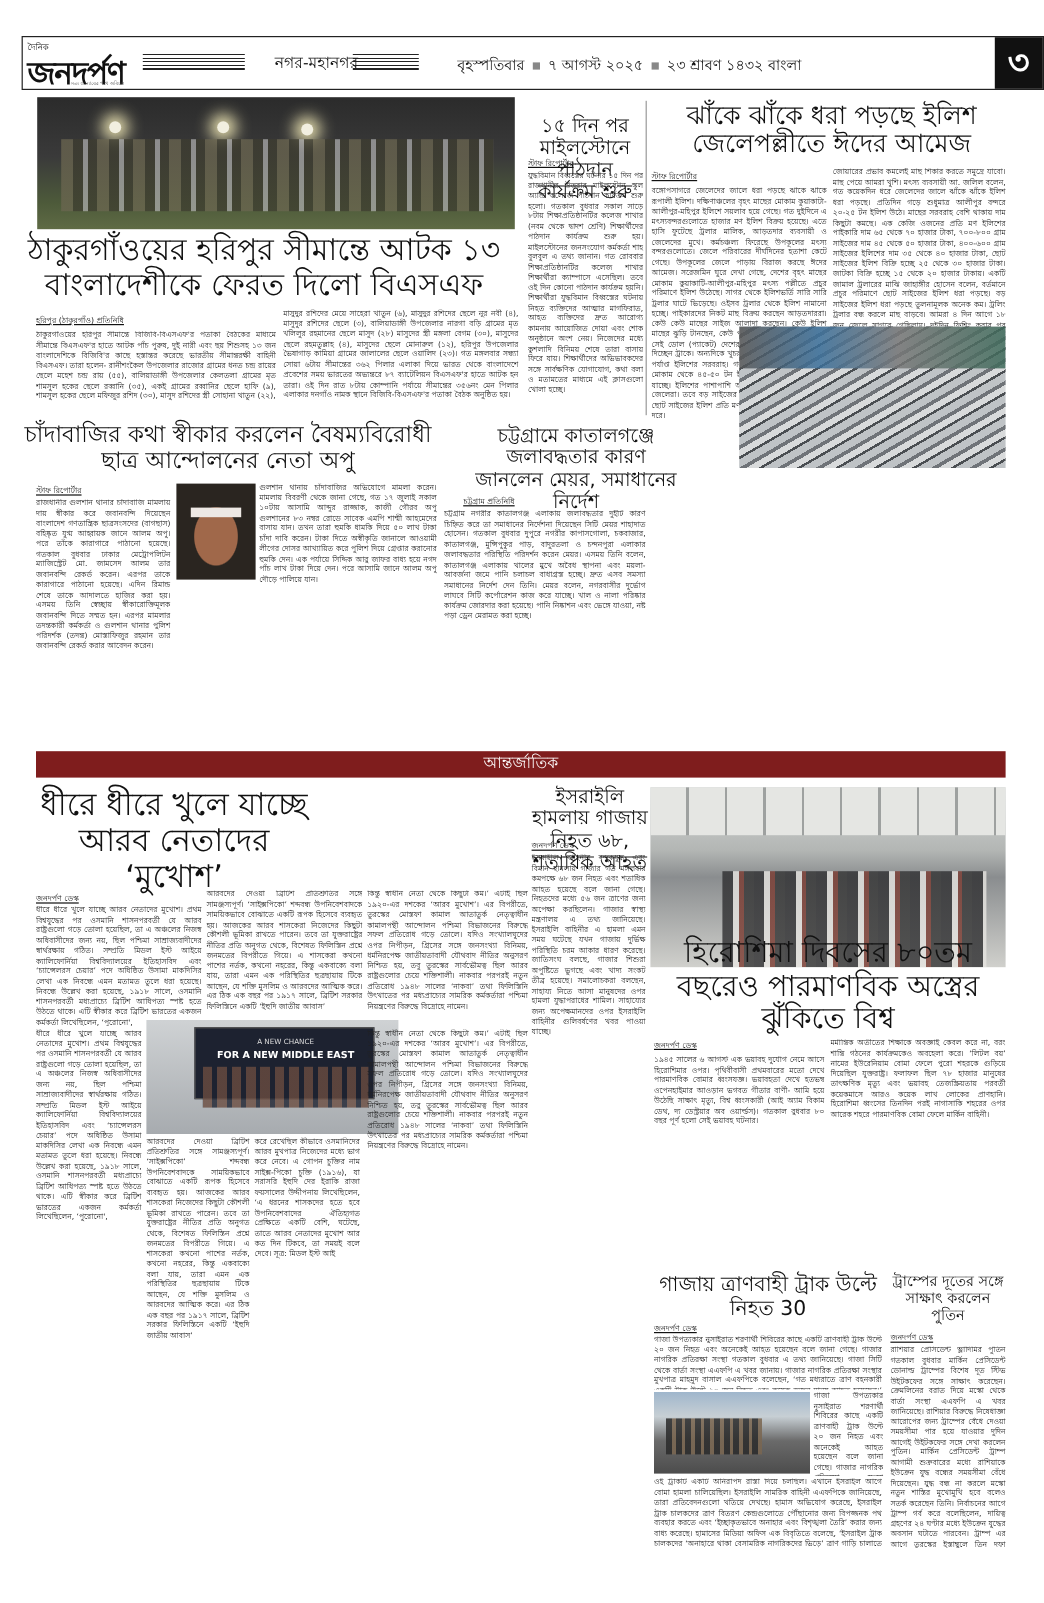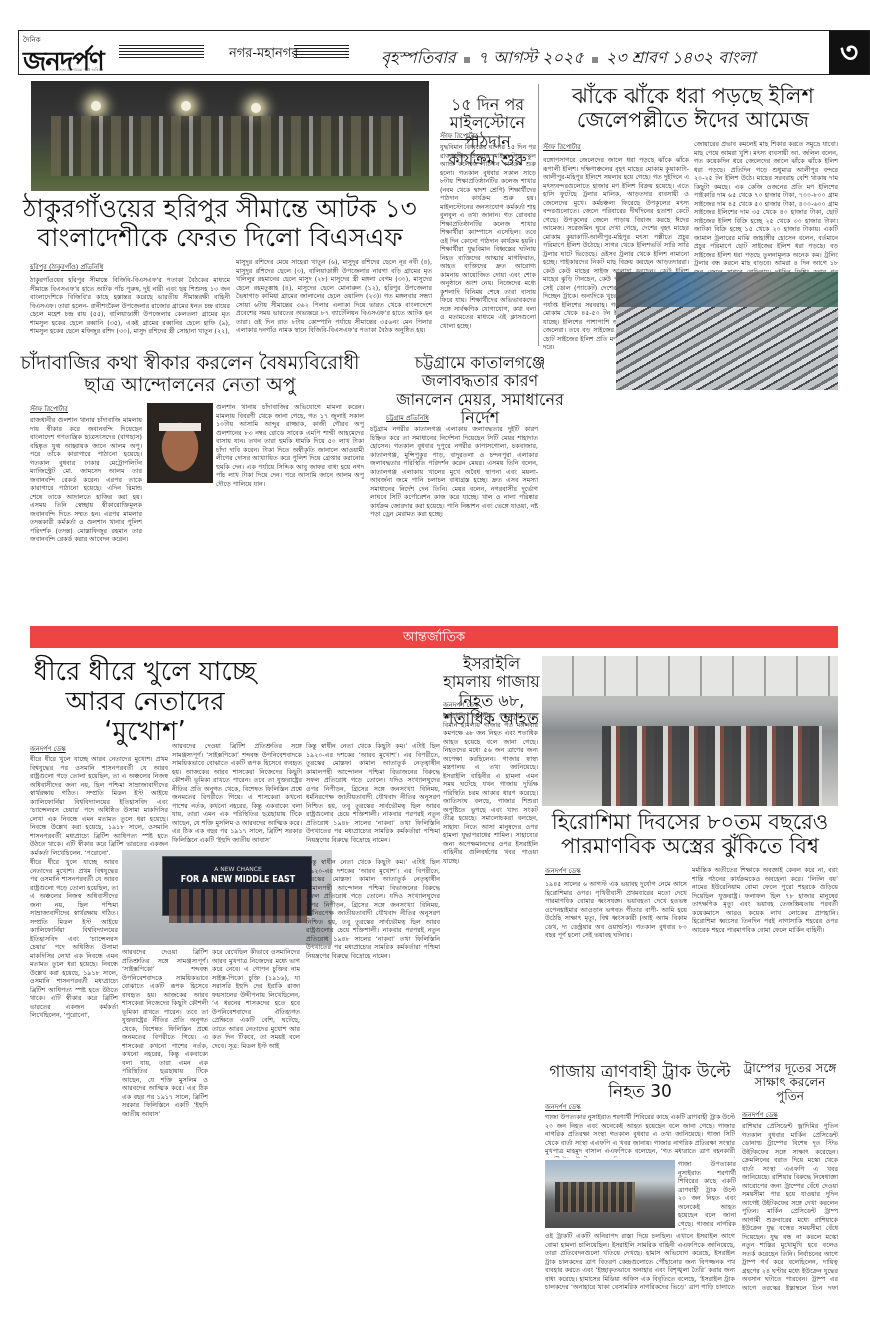--- a/index.html
+++ b/index.html
@@ -4,27 +4,27 @@
 <style>
   * { box-sizing: border-box; margin: 0; padding: 0; }
   body { width: 870px; height: 1336px; background: #ffffff; font-family: "DejaVu Serif", serif; color: #111; position: relative; overflow: hidden; }
   .abs { position: absolute; }
   .masthead { left: 18px; top: 30px; width: 852px; height: 45px; border: 1px solid #222; background: #fff; }
   .logo-small { left: 4px; top: 3px; font-size: 7px; }
   .logo { left: 4px; top: 10px; font-size: 26px; font-weight: bold; letter-spacing: -1px; color: #111; font-family: "DejaVu Sans", sans-serif; }
   .logo-tag { left: 40px; top: 36px; font-size: 4px; color:#444; }
   .rules { height: 14px; background: repeating-linear-gradient(#222 0 1px, transparent 1px 3px); }
   .section-name { left: 210px; top: 12px; font-size: 13px; font-family:"DejaVu Sans", sans-serif; }
-  .dateline { left: 330px; top: 14px; font-size: 16px; font-family:"DejaVu Sans", sans-serif;font-style:italic; }
+  .dateline { left: 330px; top: 14px; font-size: 12px; font-family:"DejaVu Sans", sans-serif; }
   .pageno { right: 0; top: 0; width: 40px; height: 43px; background: #111; color: #fff; font-size: 28px; text-align: center; line-height: 43px; font-weight: bold; }
   .photo { background: #555; overflow: hidden; }
   .headline { font-family: "DejaVu Sans", sans-serif; text-align: center; color: #111; line-height: 1.15; }
   .byline { font-size: 6.5px; text-decoration: underline; font-family: "DejaVu Sans", sans-serif; }
   .body-text { font-size: 6.3px; line-height: 1.35; text-align: justify; color: #222; font-family: "DejaVu Sans", sans-serif; }
-  .banner { left: 30px; top: 626px; width: 808px; height: 22px; background: #ef4444; color: #fff; text-align: center; font-size: 13px; line-height: 22px; font-family: "DejaVu Sans", sans-serif; }
+  .banner { left: 30px; top: 626px; width: 808px; height: 22px; background: #7f1d1d; color: #fff; text-align: center; font-size: 13px; line-height: 22px; font-family: "DejaVu Sans", sans-serif; }
   .vrule { width: 1px; background: #999; }
 </style>
 </head>
 <body>
 
 <div class="abs masthead">
   <div class="abs logo-small">দৈনিক</div>
   <div class="abs logo">জনদর্পণ</div>
   <div class="abs logo-tag">সত্য ও ন্যায়ের পথে অবিচল</div>
   <div class="abs rules" style="left:100px;top:14px;width:85px;"></div>
@@ -96,21 +96,21 @@
 <div class="abs body-text" style="left:306px;top:858px;width:134px;height:432px;overflow:hidden;">কিন্তু স্বাধীন নেতা থেকে কিছুটা কম।’ এটাই ছিল ১৯২০-এর দশকের ‘আরব মুখোশ’। এর বিপরীতে, তুরস্কের মোস্তফা কামাল আতাতুর্ক নেতৃত্বাধীন কামালপন্থী আন্দোলন পশ্চিমা বিভাজনের বিরুদ্ধে সফল প্রতিরোধ গড়ে তোলে। যদিও সংখ্যালঘুদের ওপর নিপীড়ন, গ্রিসের সঙ্গে জনসংখ্যা বিনিময়, ধর্মনিরপেক্ষ জাতীয়তাবাদী যৌথবাদ নীতির অনুসরণ নিশ্চিত হয়, তবু তুরস্কের সার্বভৌমত্ব ছিল আরব রাষ্ট্রগুলোর চেয়ে শক্তিশালী। নাকবার পরপরই নতুন প্রতিরোধ ১৯৪৮ সালের ‘নাকবা’ তথা ফিলিস্তিনি উৎখাতের পর মধ্যপ্রাচ্যের সামরিক কর্মকর্তারা পশ্চিমা নিয়ন্ত্রণের বিরুদ্ধে বিদ্রোহে নামেন।</div>
 
 <div class="abs headline" style="left:443px;top:655px;width:97px;font-size:16px;">ইসরাইলি হামলায় গাজায় নিহত ৬৮, শতাধিক আহত</div>
 <div class="abs byline" style="left:443px;top:700px;">জনদর্পণ ডেস্ক</div>
 <div class="abs body-text" style="left:443px;top:712px;width:95px;height:578px;overflow:hidden;">ইসরাইলি বাহিনীর বন্দুকযুদ্ধ এবং বিমান হামলায় গাজার গত মঙ্গলবার কমপক্ষে ৬৮ জন নিহত এবং শতাধিক আহত হয়েছে বলে জানা গেছে। নিহতদের মধ্যে ৫৬ জন ত্রাণের জন্য অপেক্ষা করছিলেন। গাজার স্বাস্থ্য মন্ত্রণালয় এ তথ্য জানিয়েছে। ইসরাইলি বাহিনীর এ হামলা এমন সময় ঘটেছে যখন গাজায় দুর্ভিক্ষ পরিস্থিতি চরম আকার ধারণ করেছে। জাতিসংঘ বলছে, গাজার শিশুরা অপুষ্টিতে ভুগছে এবং খাদ্য সংকট তীব্র হয়েছে। সমালোচকরা বলছেন, সাহায্য নিতে আসা মানুষদের ওপর হামলা যুদ্ধাপরাধের শামিল। সাহায্যের জন্য অপেক্ষমানদের ওপর ইসরাইলি বাহিনীর গুলিবর্ষণের খবর পাওয়া যাচ্ছে।</div>
 
 <div class="abs photo" style="left:542px;top:656px;width:296px;height:150px;background:linear-gradient(#d4d7d6 0%,#b3b6b4 35%,#8a8d8f 50%,#d0d0cc 100%);">
   <div class="abs" style="left:0;top:0;width:296px;height:40px;background:repeating-linear-gradient(90deg,#e5e6e3 0 30px,#9ea1a0 30px 32px);"></div>
   <div class="abs" style="left:60px;top:70px;width:220px;height:80px;background:repeating-linear-gradient(90deg,#2e2e30 0 9px,#e6e4e0 9px 14px,#7a3a30 14px 18px,#333 18px 26px);opacity:.8;"></div>
 </div>
-<div class="abs headline" style="left:545px;top:810px;width:290px;font-size:21px;">হিরোশিমা দিবসের ৮০তম বছরেও পারমাণবিক অস্ত্রের ঝুঁকিতে বিশ্ব</div>
+<div class="abs headline" style="left:545px;top:781px;width:290px;font-size:24px;">হিরোশিমা দিবসের ৮০তম বছরেও পারমাণবিক অস্ত্রের ঝুঁকিতে বিশ্ব</div>
 <div class="abs byline" style="left:545px;top:866px;">জনদর্পণ ডেস্ক</div>
 <div class="abs body-text" style="left:545px;top:880px;width:142px;height:175px;overflow:hidden;">১৯৪৫ সালের ৬ আগস্ট এক ভয়াবহ দুর্যোগ নেমে আসে হিরোশিমার ওপর। পৃথিবীবাসী প্রথমবারের মতো দেখে পারমাণবিক বোমার ধ্বংসযজ্ঞ। ভয়াবহতা দেখে হতভম্ব ওপেনহাইমার আওড়ান ভগবত গীতার বাণী- আমি হয়ে উঠেছি সাক্ষাৎ মৃত্যু, বিশ্ব ধ্বংসকারী (আই অ্যাম বিকাম ডেথ, দ্য ডেস্ট্রয়ার অব ওয়ার্ল্ডস)। গতকাল বুধবার ৮০ বছর পূর্ণ হলো সেই ভয়াবহ ঘটনার।</div>
 <div class="abs body-text" style="left:692px;top:866px;width:146px;height:190px;overflow:hidden;">মর্মান্তিক অতীতের শিক্ষাকে অবজ্ঞাই কেবল করে না, বরং শান্তি গঠনের কার্যক্রমকেও অবহেলা করে। ‘লিটল বয়’ নামের ইউরেনিয়াম বোমা ফেলে পুরো শহরকে গুড়িয়ে দিয়েছিল যুক্তরাষ্ট্র। ফলাফল ছিল ৭৮ হাজার মানুষের তাৎক্ষণিক মৃত্যু এবং ভয়াবহ তেজস্ক্রিয়তায় পরবর্তী কয়েকমাসে আরও কয়েক লাখ লোকের প্রাণহানি। হিরোশিমা ধ্বংসের তিনদিন পরই নাগাসাকি শহরের ওপর আরেক শহরে পারমাণবিক বোমা ফেলে মার্কিন বাহিনী।</div>
 
 <div class="abs headline" style="left:545px;top:1062px;width:190px;font-size:17px;">গাজায় ত্রাণবাহী ট্রাক উল্টে নিহত 30</div>
 <div class="abs byline" style="left:545px;top:1102px;">জনদর্পণ ডেস্ক</div>
 <div class="abs body-text" style="left:545px;top:1113px;width:190px;height:45px;overflow:hidden;">গাজা উপত্যকার নুসাইরাত শরণার্থী শিবিরের কাছে একটি ত্রাণবাহী ট্রাক উল্টে ২০ জন নিহত এবং অনেকেই আহত হয়েছেন বলে জানা গেছে। গাজার নাগরিক প্রতিরক্ষা সংস্থা গতকাল বুধবার এ তথ্য জানিয়েছে। গাজা সিটি থেকে বার্তা সংস্থা এএফপি এ খবর জানায়। গাজার নাগরিক প্রতিরক্ষা সংস্থার মুখপাত্র মাহমুদ বাসাল এএফপিকে বলেছেন, ‘গত মধ্যরাতে ত্রাণ বহনকারী একটি ট্রাক উল্টে ২০ জন নিহত এবং কয়েক ডজন মানুষ আহত হয়েছেন।’ তিনি বলেন, শত শত বেসামরিক মানুষ সাহায্যের জন্য অপেক্ষা করছিল। বাসাল আরো বলেন, নুসাইরাত শরণার্থী শিবিরের কাছে ঘটনাটি ঘটে।</div>
 <div class="abs photo" style="left:545px;top:1160px;width:130px;height:68px;background:linear-gradient(#9fb6cc 0%,#c7cfd4 30%,#6a6a6a 60%,#4c4c4c 100%);">
   <div class="abs" style="left:10px;top:22px;width:80px;height:30px;background:repeating-linear-gradient(90deg,#2a2a2a 0 5px,#7a6650 5px 8px);opacity:.85;"></div>
 </div>

